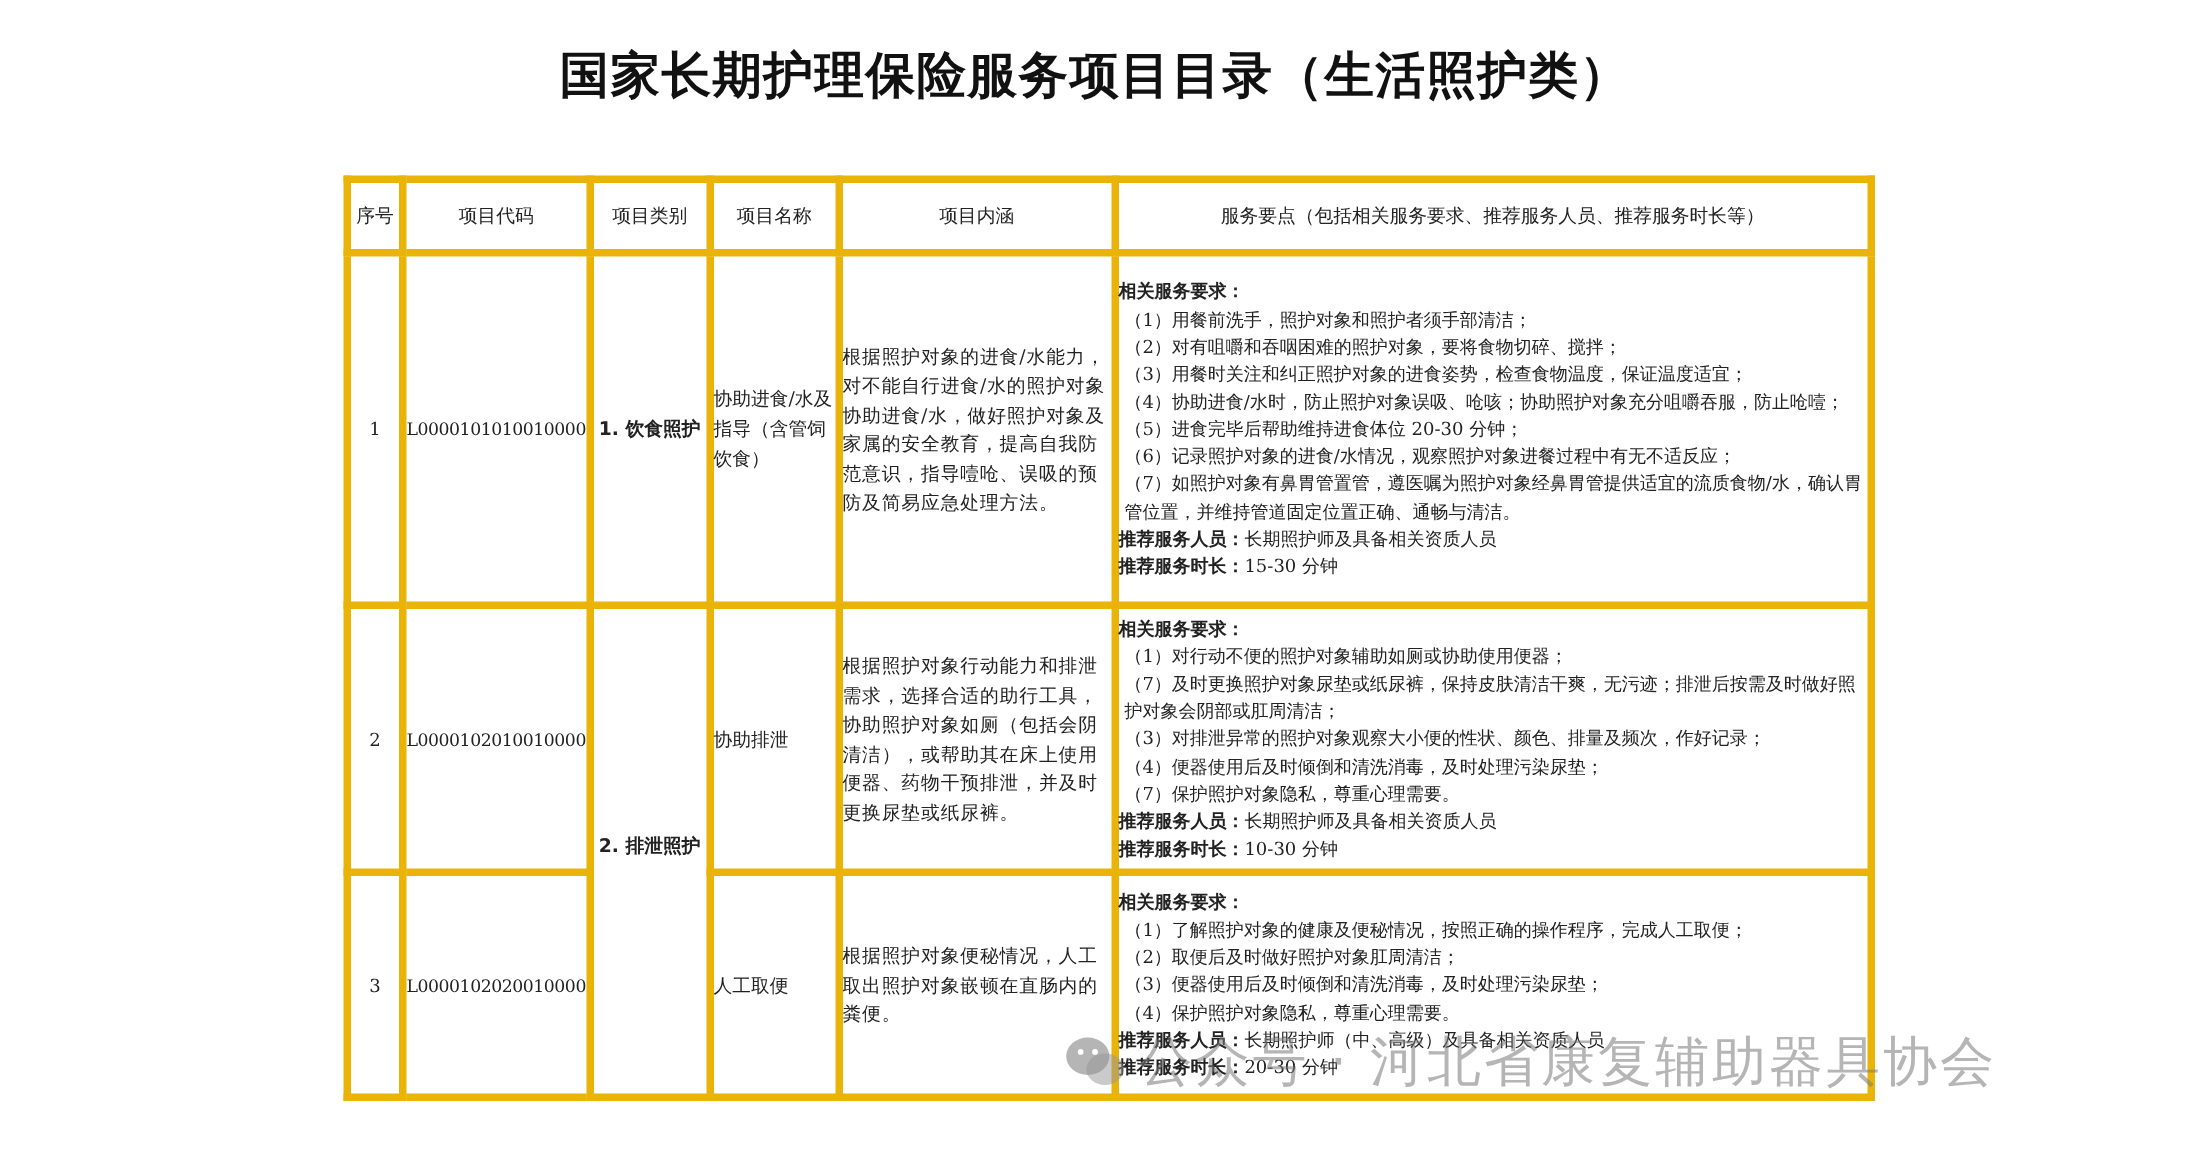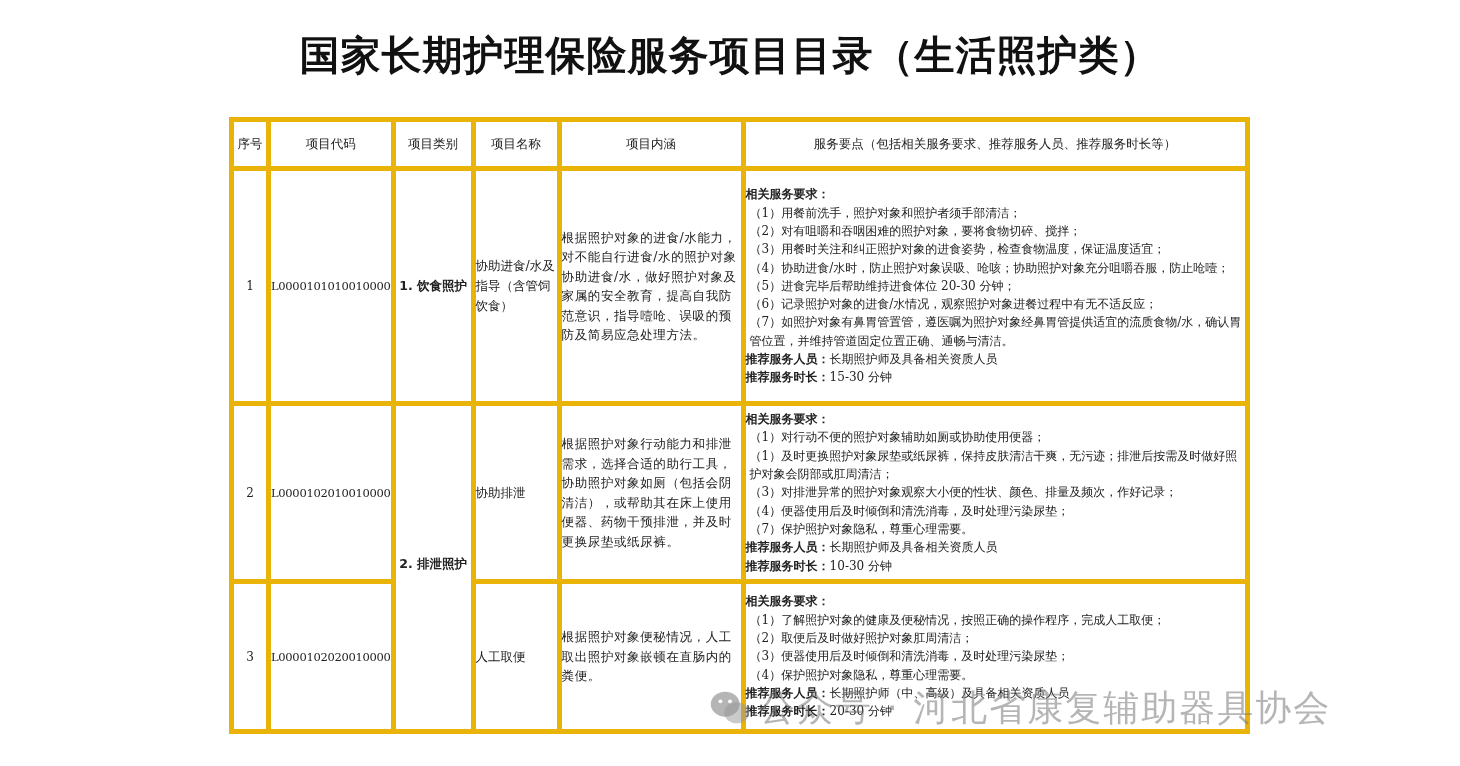--- a/index.html
+++ b/index.html
@@ -1,19 +1,19 @@
 <!DOCTYPE html>
 <html><head>
 <meta charset="utf-8">
 <style>
   html, body { margin: 0; padding: 0; background: #ffffff; }
   body { width: 1460px; height: 766px; position: relative; overflow: hidden;
          font-family: "DejaVu Serif", "Liberation Serif", serif; color: #222; }
   .title { position: absolute; left: 0; top: 28px; width: 1460px; text-align: center;
-           font-size: 40px; font-weight: bold; letter-spacing: 1px; color: #111;
+           font-size: 33px; font-weight: bold; letter-spacing: 1px; color: #111;
            font-family: Liberation Serif, serif; }
   table.catalog { position: absolute; left: 229px; top: 117px; border-collapse: collapse;
                   table-layout: fixed; border: 2px solid #333; }
   table.catalog th, table.catalog td { border: 5px solid #eab308; padding: 0; vertical-align: middle; }
   table.catalog th { font-family: "DejaVu Sans", "Liberation Sans", sans-serif; font-weight: normal;
                      font-size: 12.5px; text-align: center; height: 44px; color: #222; }
   td.c-seq { text-align: center; font-size: 12px; }
   td.c-code { text-align: center; font-size: 11.5px; letter-spacing: -0.3px; }
   td.c-cat { text-align: center; font-size: 12.5px; font-weight: bold;
              font-family: "DejaVu Sans", "Liberation Sans", sans-serif; }
@@ -82,21 +82,21 @@
       <td class="c-cat bottom" rowspan="2">
         <div style="position:relative;height:100%;">
           <span style="position:relative;top:-150px;">2. 排泄照护</span>
         </div>
       </td>
       <td class="c-name">协助排泄</td>
       <td class="c-desc">根据照护对象行动能力和排泄需求，选择合适的助行工具，协助照护对象如厕（包括会阴清洁），或帮助其在床上使用便器、药物干预排泄，并及时更换尿垫或纸尿裤。</td>
       <td class="c-points">
         <div class="pt-head">相关服务要求：</div>
         <div class="pt-item">（1）对行动不便的照护对象辅助如厕或协助使用便器；</div>
-        <div class="pt-item">（1）及时更换照护对象尿垫或纸尿裤，保持皮肤清洁干爽，无污迹；排泄后按需及时做好照护对象会阴部或肛周清洁；</div>
+        <div class="pt-item">（7）及时更换照护对象尿垫或纸尿裤，保持皮肤清洁干爽，无污迹；排泄后按需及时做好照护对象会阴部或肛周清洁；</div>
         <div class="pt-item">（3）对排泄异常的照护对象观察大小便的性状、颜色、排量及频次，作好记录；</div>
         <div class="pt-item">（4）便器使用后及时倾倒和清洗消毒，及时处理污染尿垫；</div>
         <div class="pt-item">（7）保护照护对象隐私，尊重心理需要。</div>
         <div><span class="pt-label">推荐服务人员：</span><span>长期照护师及具备相关资质人员</span></div>
         <div><span class="pt-label">推荐服务时长：</span><span>10-30 分钟</span></div>
       </td>
     </tr>
 
     <tr style="height:150px">
       <td class="c-seq">3</td>

